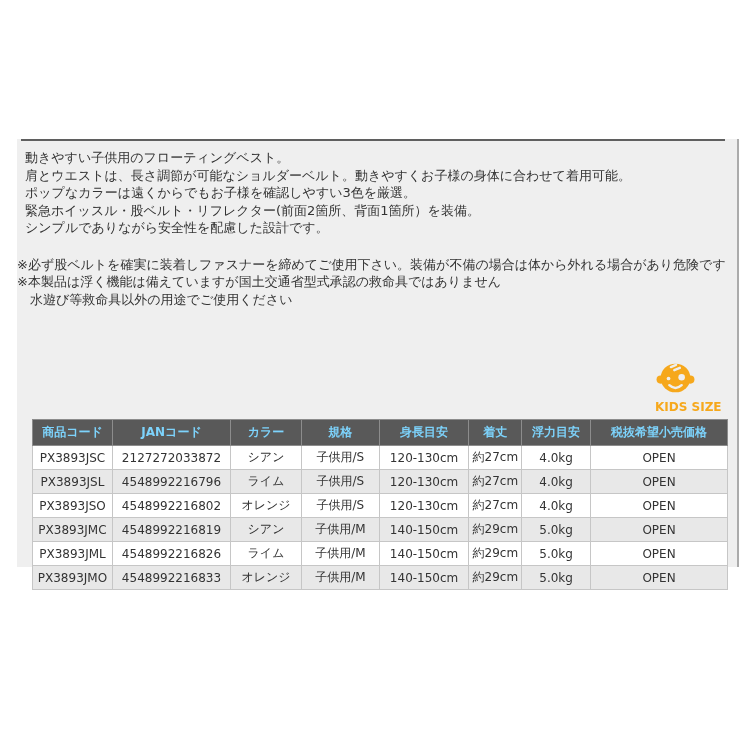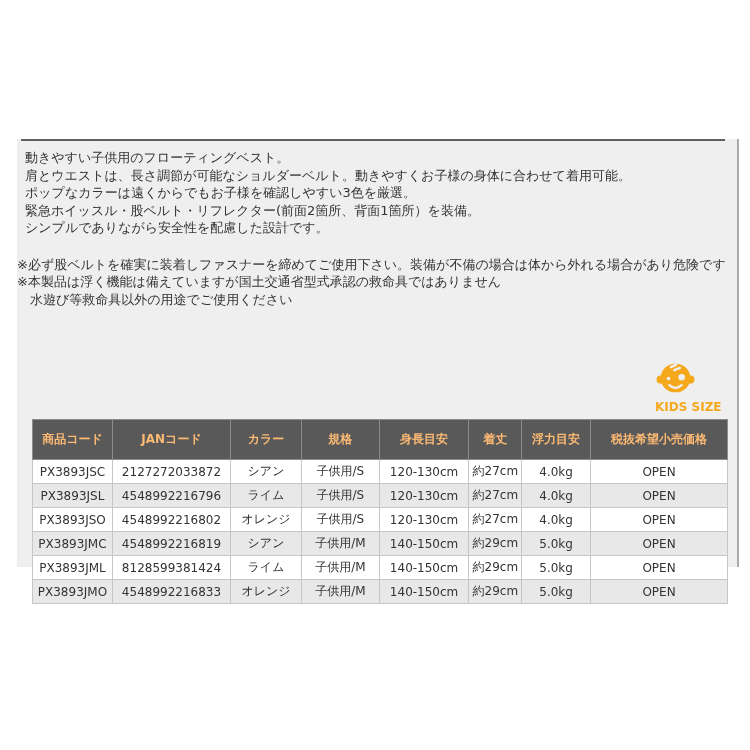--- a/index.html
+++ b/index.html
@@ -28,22 +28,22 @@
   .kids-badge .label{
     display:block;margin-top:1px;font-size:12px;font-weight:bold;color:#f6a81c;
     letter-spacing:0px;white-space:nowrap;
   }
   .table-wrap{position:absolute;left:15px;top:280px;right:9px;}
   table{
     width:100%;border-collapse:collapse;table-layout:fixed;
     font-size:12px;background:#ffffff;border:1px solid #a5a5a5;
   }
   th{
-    background:#595959;color:#fdba74;font-weight:bold;font-size:12px;
-    padding:11px 2px;border:1px solid #8c8c8c;text-align:center;
+    background:#595959;color:#7dd3fc;font-weight:bold;font-size:12px;
+    padding:4px 2px;border:1px solid #8c8c8c;text-align:center;
     white-space:nowrap;overflow:hidden;
   }
   td{
     color:#333333;font-size:12px;padding:3px 2px;border:1px solid #c6c6c6;
     text-align:center;white-space:nowrap;overflow:hidden;
   }
   tbody tr:nth-child(even){background:#e8e8e8;}
   tbody tr:nth-child(odd){background:#ffffff;}
 </style>
 </head>
@@ -147,21 +147,21 @@
             <td>4548992216819</td>
             <td>シアン</td>
             <td>子供用/M</td>
             <td>140-150cm</td>
             <td>約29cm</td>
             <td>5.0kg</td>
             <td>OPEN</td>
           </tr>
           <tr>
             <td>PX3893JML</td>
-            <td>8128599381424</td>
+            <td>4548992216826</td>
             <td>ライム</td>
             <td>子供用/M</td>
             <td>140-150cm</td>
             <td>約29cm</td>
             <td>5.0kg</td>
             <td>OPEN</td>
           </tr>
           <tr>
             <td>PX3893JMO</td>
             <td>4548992216833</td>

